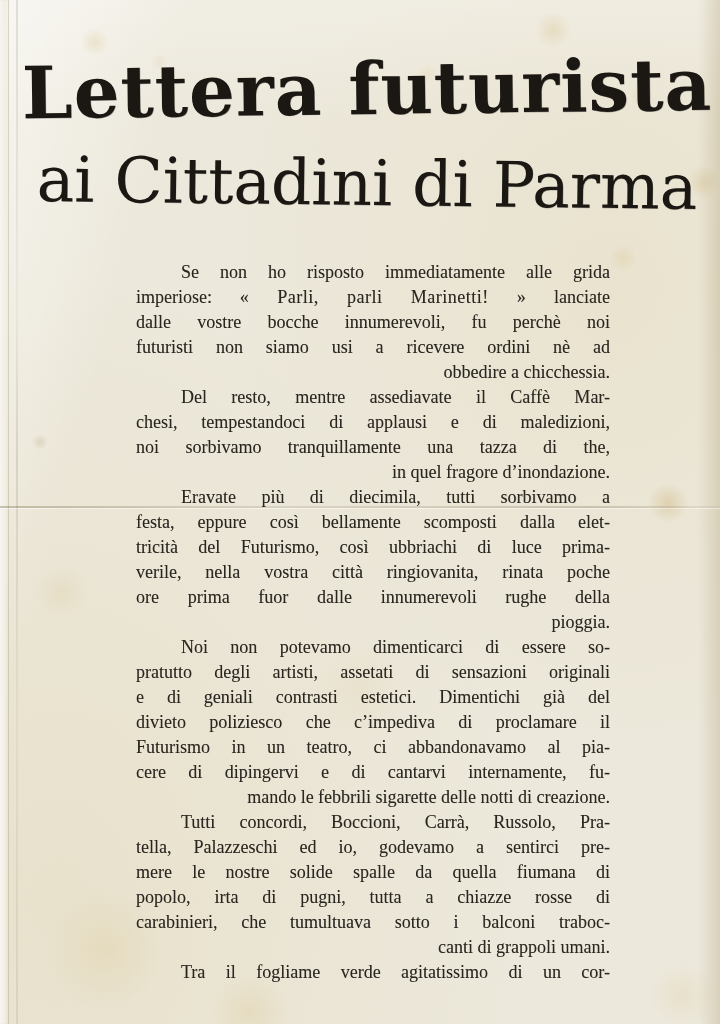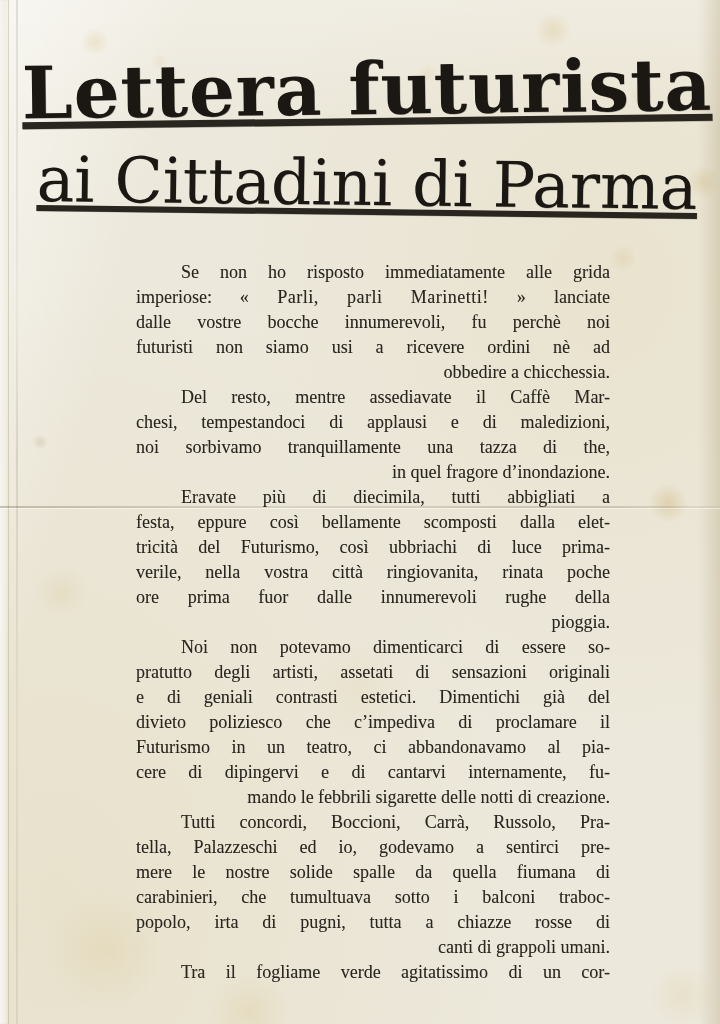--- a/index.html
+++ b/index.html
@@ -57,21 +57,21 @@
       rgba(110,95,60,0.17) 45%, rgba(110,95,60,0.06) 70%, rgba(110,95,60,0.12));
   }
   .crease-h{
     position:absolute;left:0;top:506px;width:100%;height:2px;z-index:2;pointer-events:none;
     background:linear-gradient(to right,
       rgba(105,90,55,0.32), rgba(105,90,55,0.14) 40%,
       rgba(105,90,55,0.20) 62%, rgba(105,90,55,0.26) 82%, rgba(105,90,55,0.08));
     box-shadow:0 1px 0 rgba(255,255,255,0.45);
   }
   
-  header{position:relative;z-index:3;padding-top:40px;padding-left:14px;text-align:center;text-decoration:underline;}
+  header{position:relative;z-index:3;padding-top:40px;padding-left:14px;text-align:center;}
   .t1{
     font-family:"DejaVu Serif", serif;font-weight:700;
     font-size:72px;line-height:98px;letter-spacing:1px;
     color:var(--title-ink);
     transform:rotate(-0.7deg);
     text-shadow:0.5px 0.5px 0 rgba(27,24,20,0.35);
     white-space:nowrap;
   }
   .t2{
     font-family:"DejaVu Serif", serif;font-weight:400;
@@ -121,41 +121,41 @@
         <div class="line jfull">futuristi non siamo usi a ricevere ordini nè ad</div>
         <div class="line">obbedire a chicchessia.</div>
       </div>
       <div class="para">
         <div class="line indent jfull">Del resto, mentre assediavate il Caffè Mar-</div>
         <div class="line jfull">chesi, tempestandoci di applausi e di maledizioni,</div>
         <div class="line jfull">noi sorbivamo tranquillamente una tazza di the,</div>
         <div class="line">in quel fragore d’inondazione.</div>
       </div>
       <div class="para">
-        <div class="line indent jfull">Eravate più di diecimila, tutti abbigliati a</div>
+        <div class="line indent jfull">Eravate più di diecimila, tutti sorbivamo a</div>
         <div class="line jfull">festa, eppure così bellamente scomposti dalla elet-</div>
         <div class="line jfull">tricità del Futurismo, così ubbriachi di luce prima-</div>
         <div class="line jfull">verile, nella vostra città ringiovanita, rinata poche</div>
         <div class="line jfull">ore prima fuor dalle innumerevoli rughe della</div>
         <div class="line">pioggia.</div>
       </div>
       <div class="para">
         <div class="line indent jfull">Noi non potevamo dimenticarci di essere so-</div>
         <div class="line jfull">pratutto degli artisti, assetati di sensazioni originali</div>
         <div class="line jfull">e di geniali contrasti estetici. Dimentichi già del</div>
         <div class="line jfull">divieto poliziesco che c’impediva di proclamare il</div>
         <div class="line jfull">Futurismo in un teatro, ci abbandonavamo al pia-</div>
         <div class="line jfull">cere di dipingervi e di cantarvi internamente, fu-</div>
         <div class="line">mando le febbrili sigarette delle notti di creazione.</div>
       </div>
       <div class="para">
         <div class="line indent jfull">Tutti concordi, Boccioni, Carrà, Russolo, Pra-</div>
         <div class="line jfull">tella, Palazzeschi ed io, godevamo a sentirci pre-</div>
         <div class="line jfull">mere le nostre solide spalle da quella fiumana di</div>
+        <div class="line jfull">popolo, irta di pugni, tutta a chiazze rosse di</div>
         <div class="line jfull">carabinieri, che tumultuava sotto i balconi traboc-</div>
-        <div class="line jfull">popolo, irta di pugni, tutta a chiazze rosse di</div>
         <div class="line">canti di grappoli umani.</div>
       </div>
       <div class="para">
         <div class="line indent jfull">Tra il fogliame verde agitatissimo di un cor-</div>
       </div>
     </main>
 </div>
 
 </body></html>

